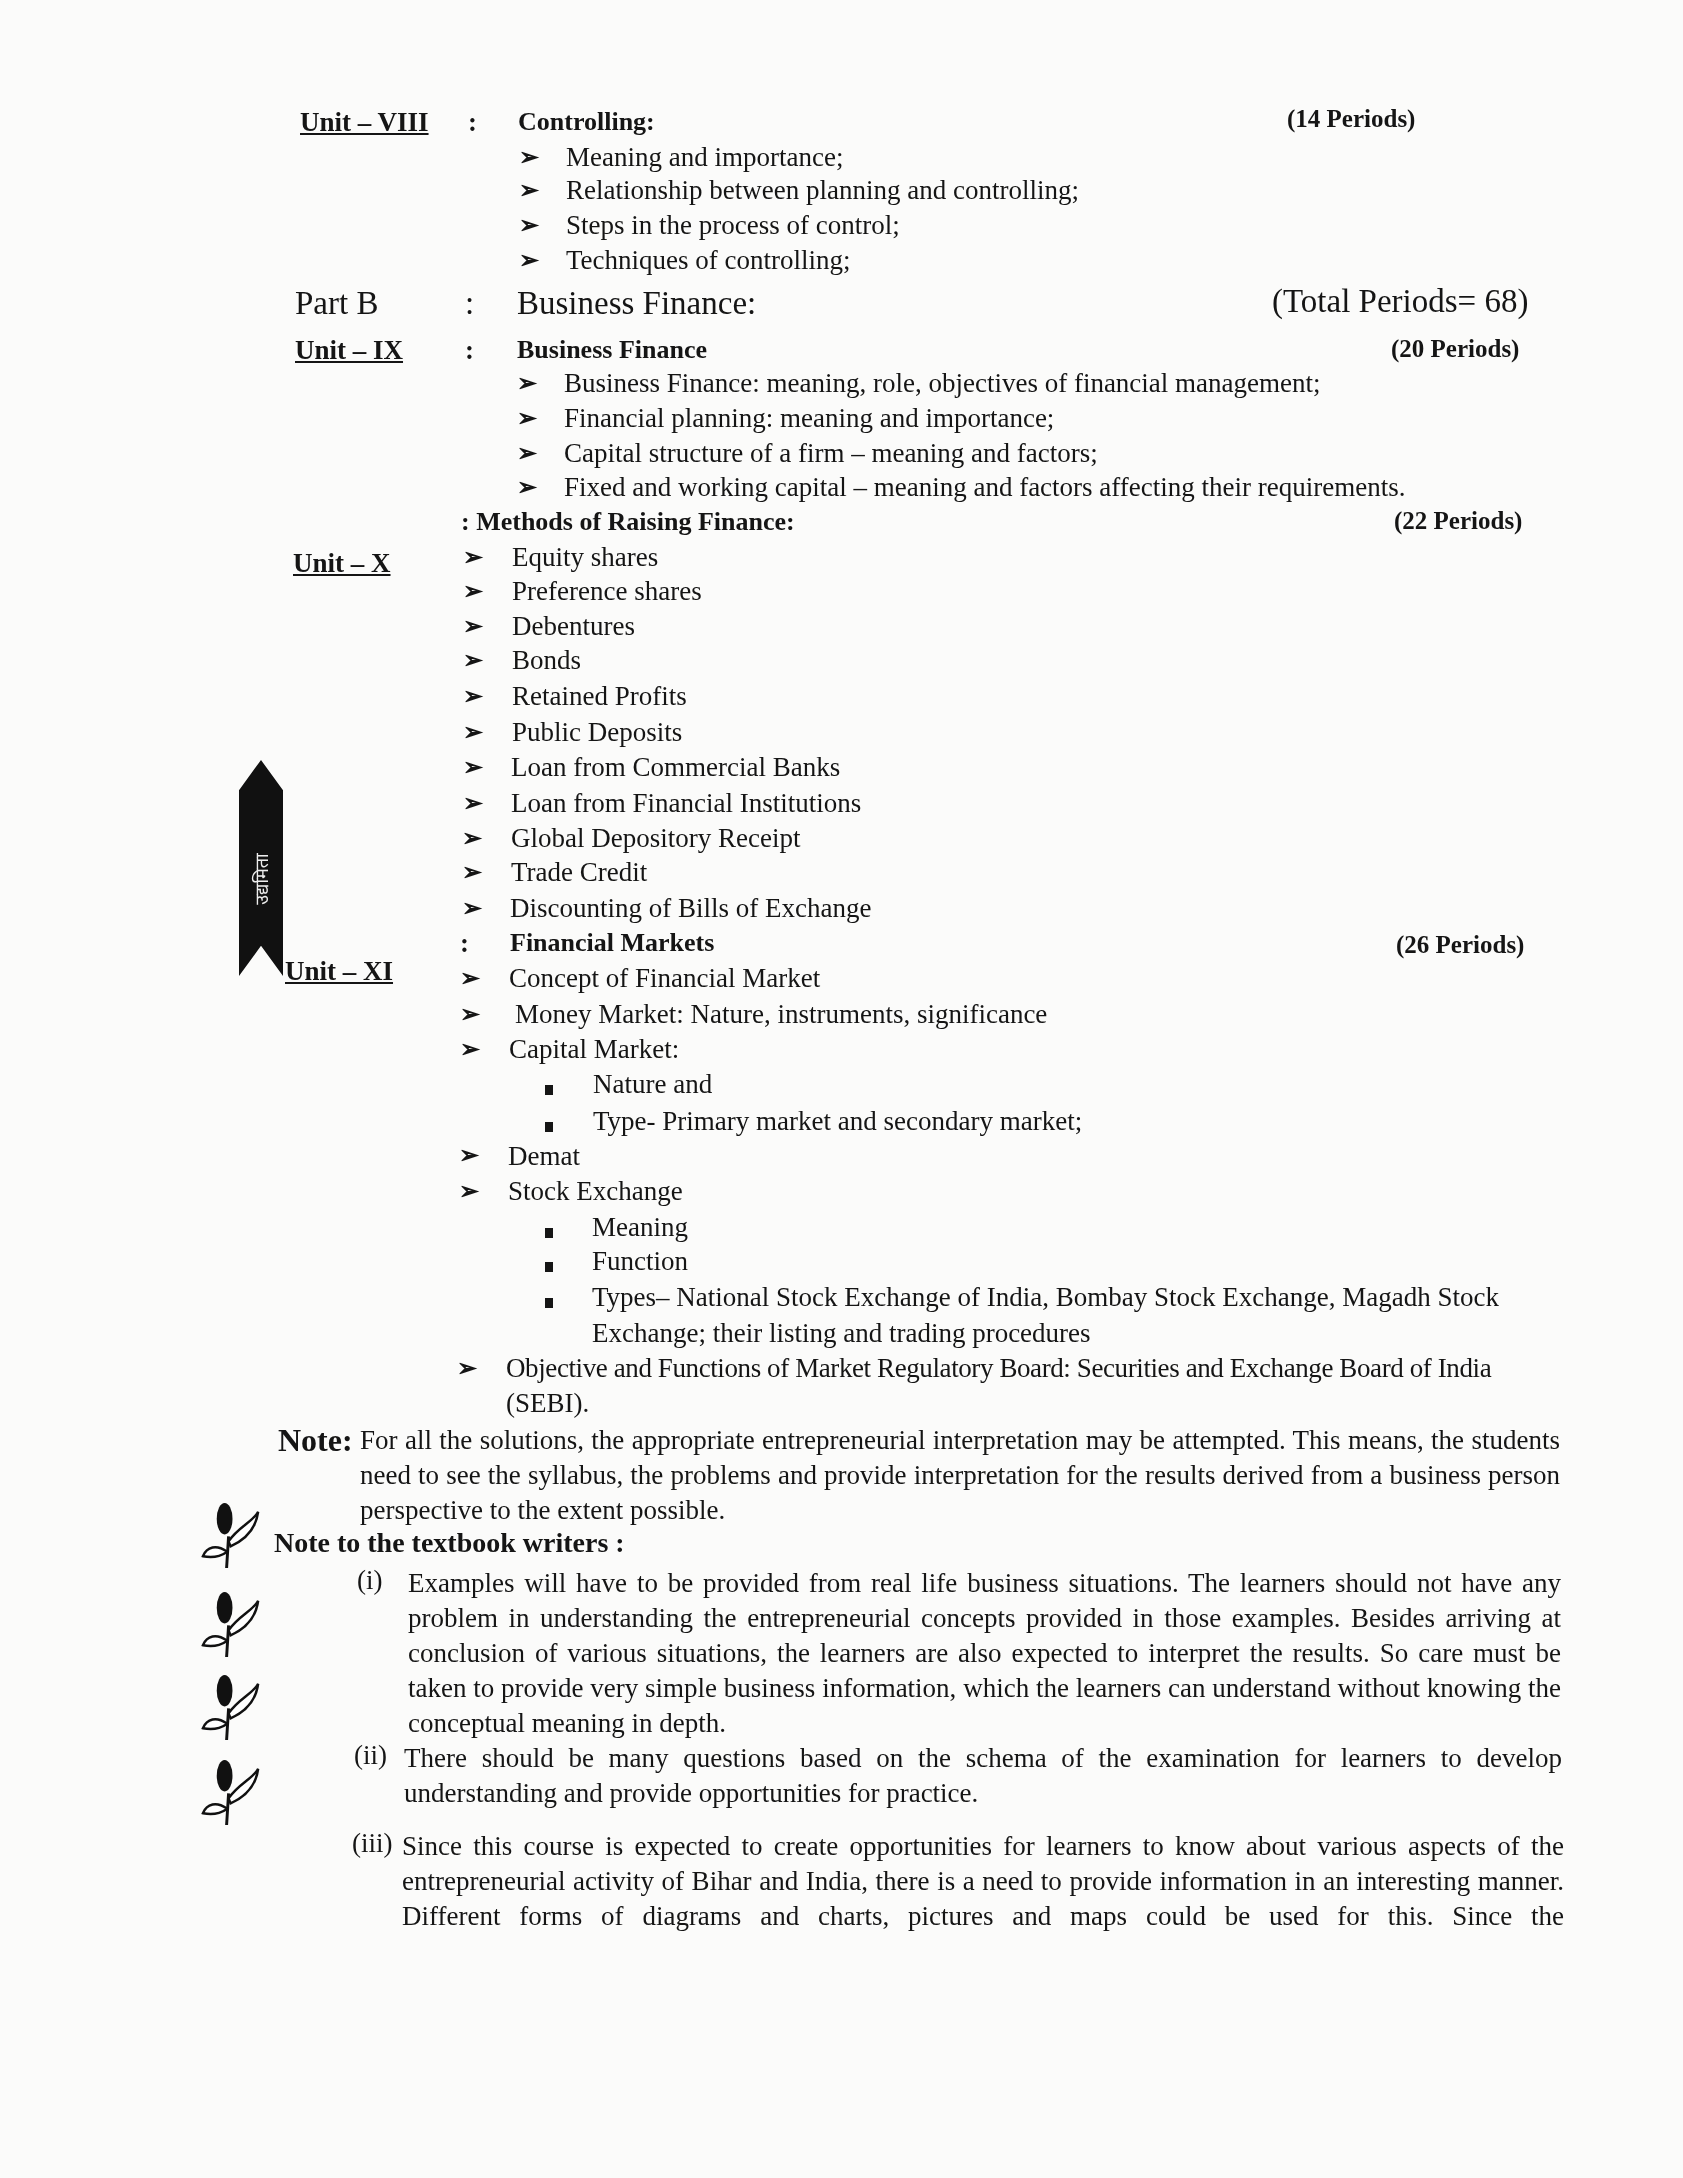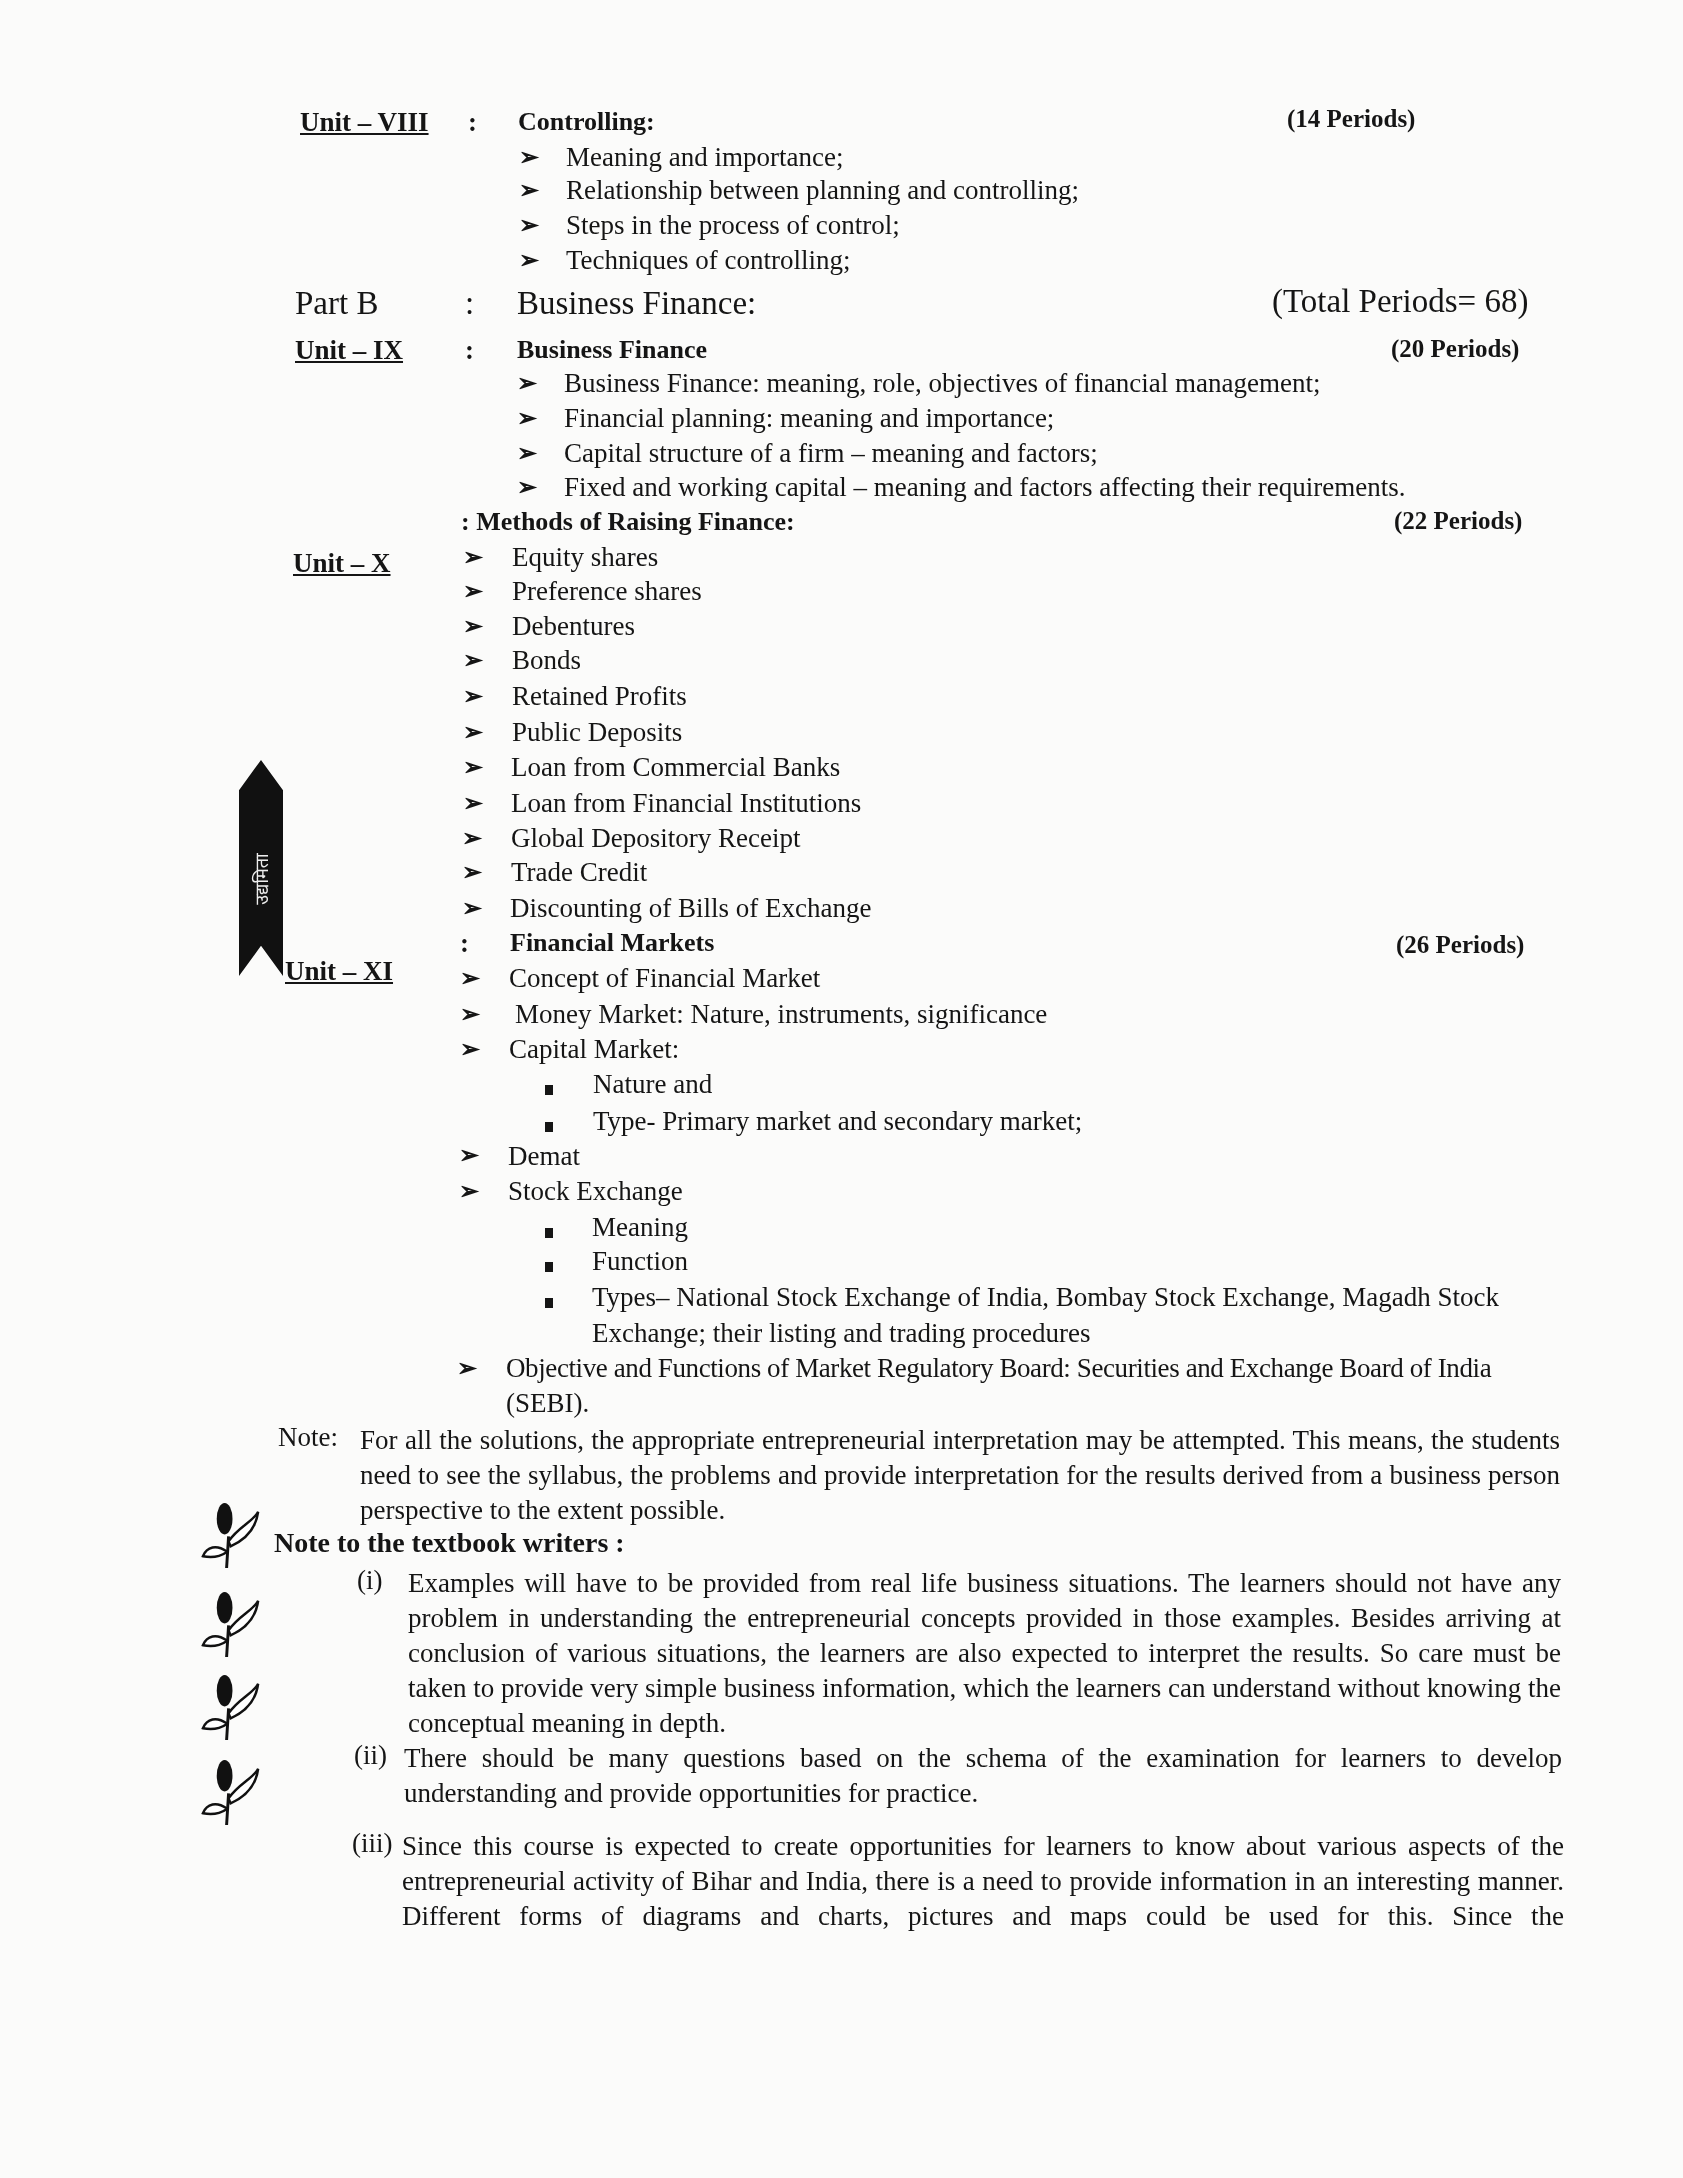--- a/index.html
+++ b/index.html
@@ -123,21 +123,21 @@
 <div class="abs" style="left:545px;top:1258px;"><span class="sq"></span></div>
 <div class="abs item" style="left:592px;top:1246px;">Function</div>
 <div class="abs" style="left:545px;top:1294px;"><span class="sq"></span></div>
 <div class="abs item" style="left:592px;top:1282px;">Types– National Stock Exchange of India, Bombay Stock Exchange, Magadh Stock</div>
 <div class="abs item" style="left:592px;top:1318px;">Exchange; their listing and trading procedures</div>
 
 <div class="abs bullet-arrow" style="left:457px;top:1354px;">➢</div>
 <div class="abs item" style="left:506px;top:1353px;letter-spacing:-0.4px;">Objective and Functions of Market Regulatory Board: Securities and Exchange Board of India</div>
 <div class="abs item" style="left:506px;top:1388px;">(SEBI).</div>
 
-<div class="abs" style="left:278px;top:1422px;font-weight:normal;font-size:27px;">Note:</div>
+<div class="abs" style="left:278px;top:1422px;font-weight:bold;font-size:32px;">Note:</div>
 <div class="para" style="left:360px;top:1423px;width:1200px;text-indent:0;">For all the solutions, the appropriate entrepreneurial interpretation may be attempted. This means, the students need to see the syllabus, the problems and provide interpretation for the results derived from a business person perspective to the extent possible.</div>
 
 <svg class="leaf" style="left:199px;top:1497px;" viewBox="0 0 70 75">
   <path d="M28 72 L30 40" stroke="#111" stroke-width="3" fill="none"></path>
   <ellipse cx="26" cy="22" rx="8" ry="16" fill="#111"></ellipse>
   <path d="M30 45 C40 30 55 25 60 15 C58 30 50 42 32 50 Z" fill="#fff" stroke="#111" stroke-width="2.5"></path>
   <path d="M28 55 C18 48 8 50 4 60 C14 62 22 60 28 56 Z" fill="#fff" stroke="#111" stroke-width="2.5"></path>
 </svg>
 <div class="abs" style="left:274px;top:1527px;font-weight:bold;font-size:28px;">Note to the textbook writers :</div>
 

